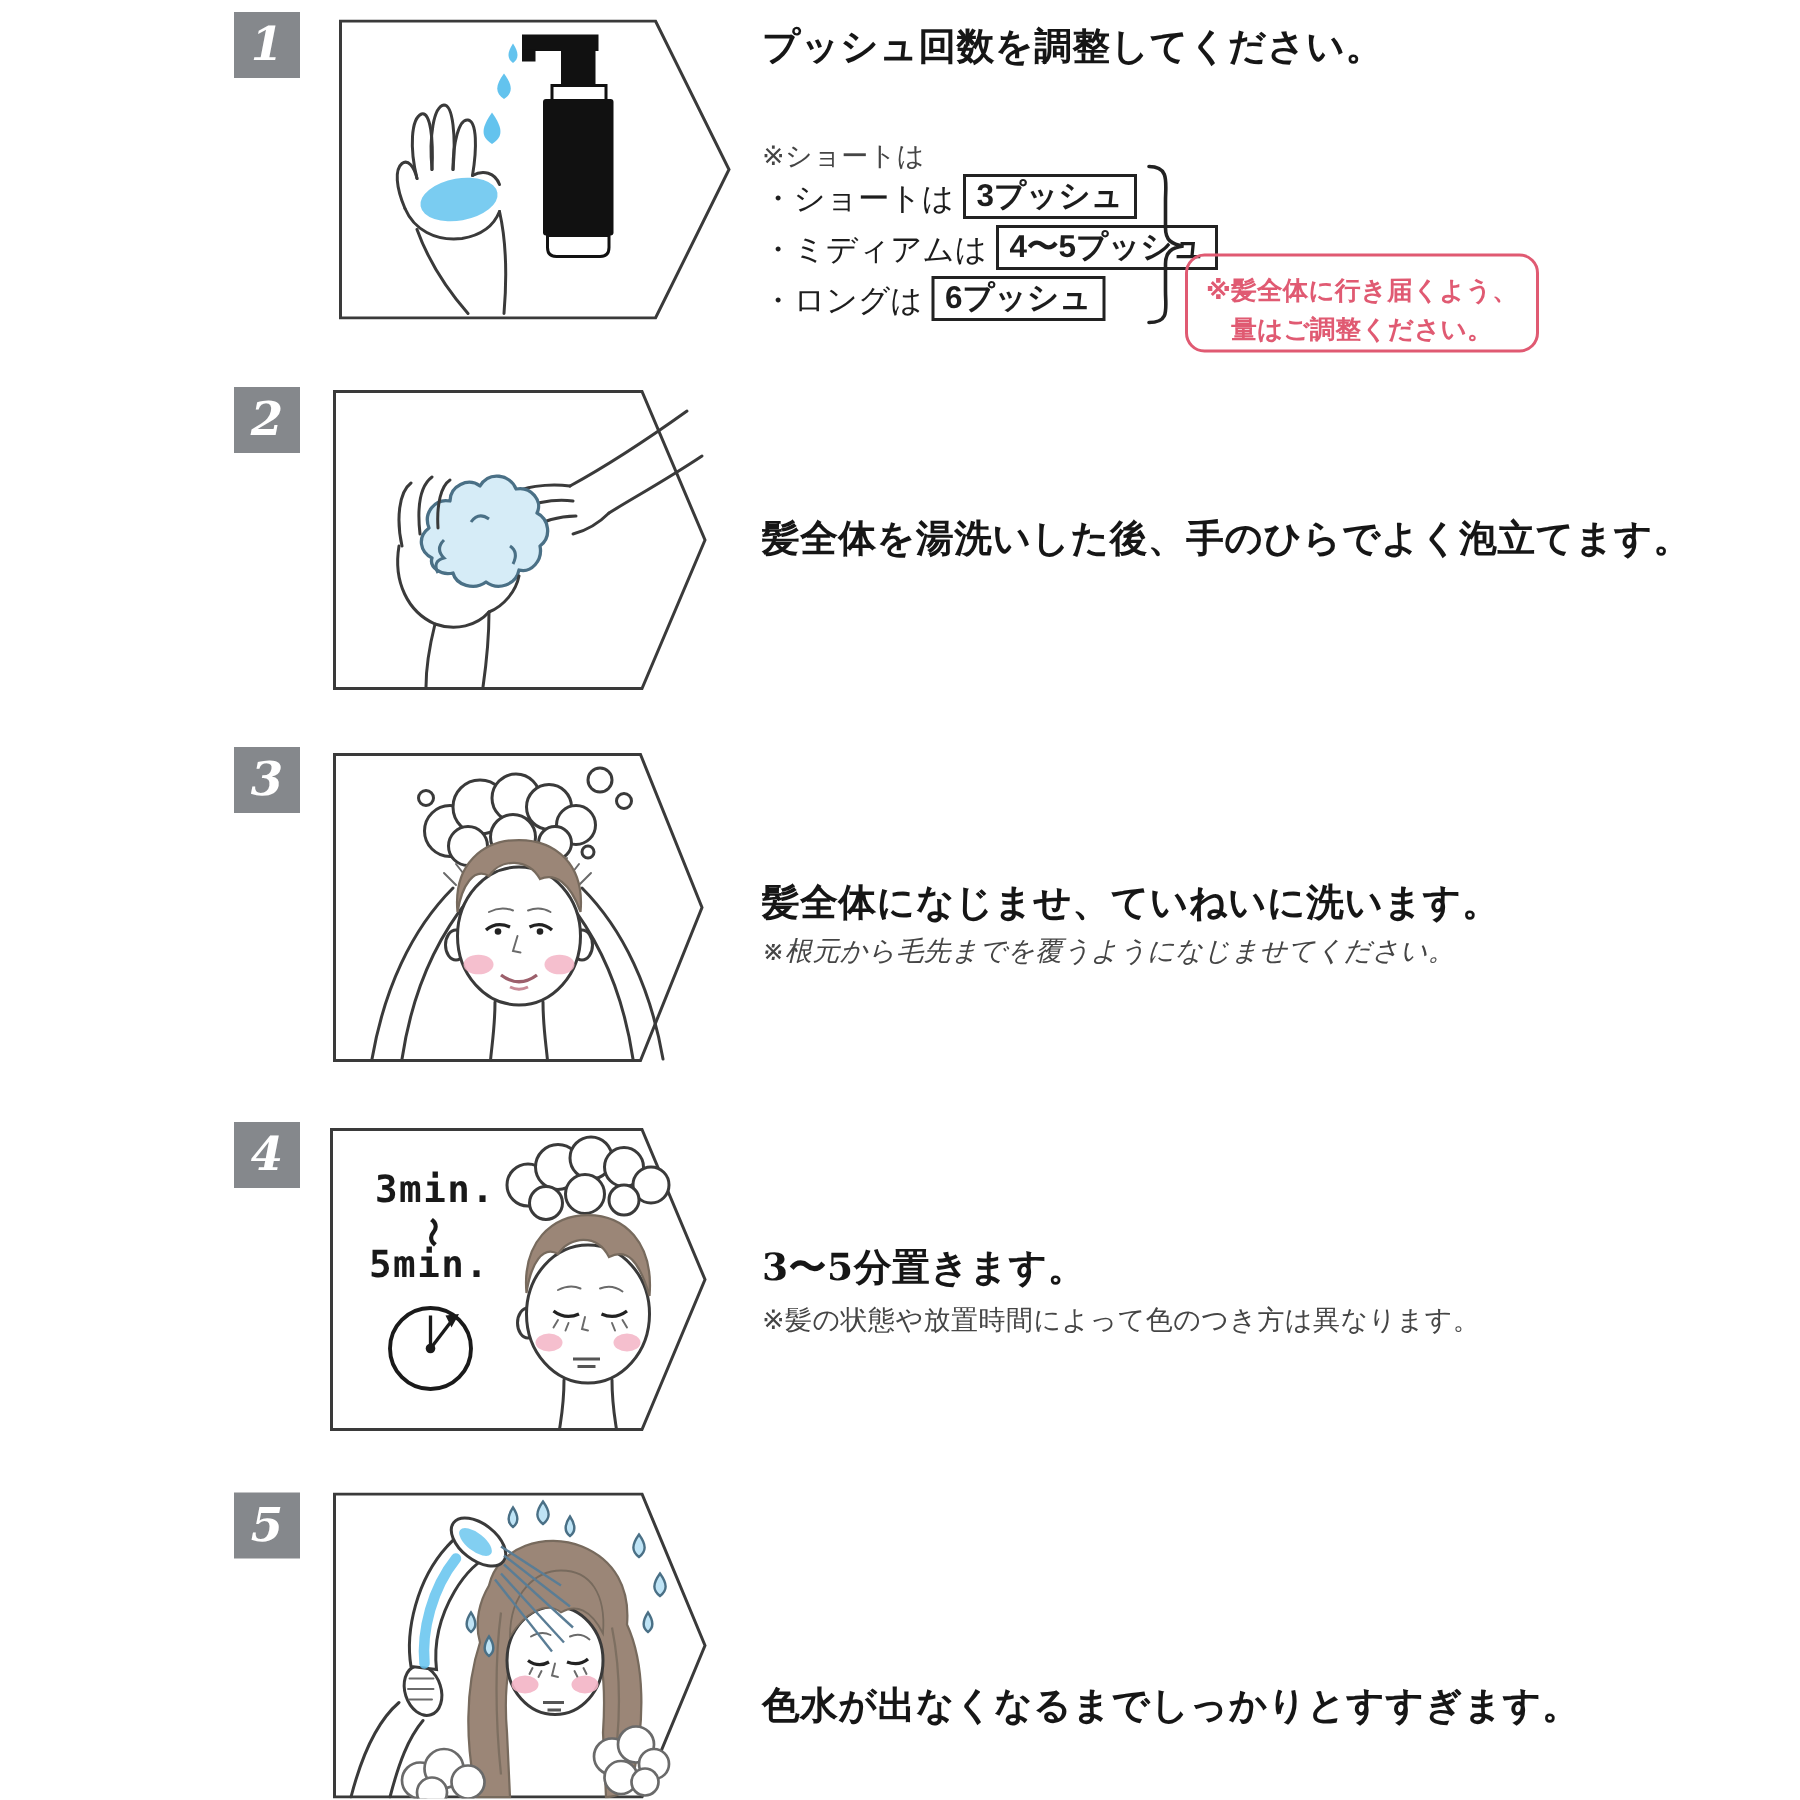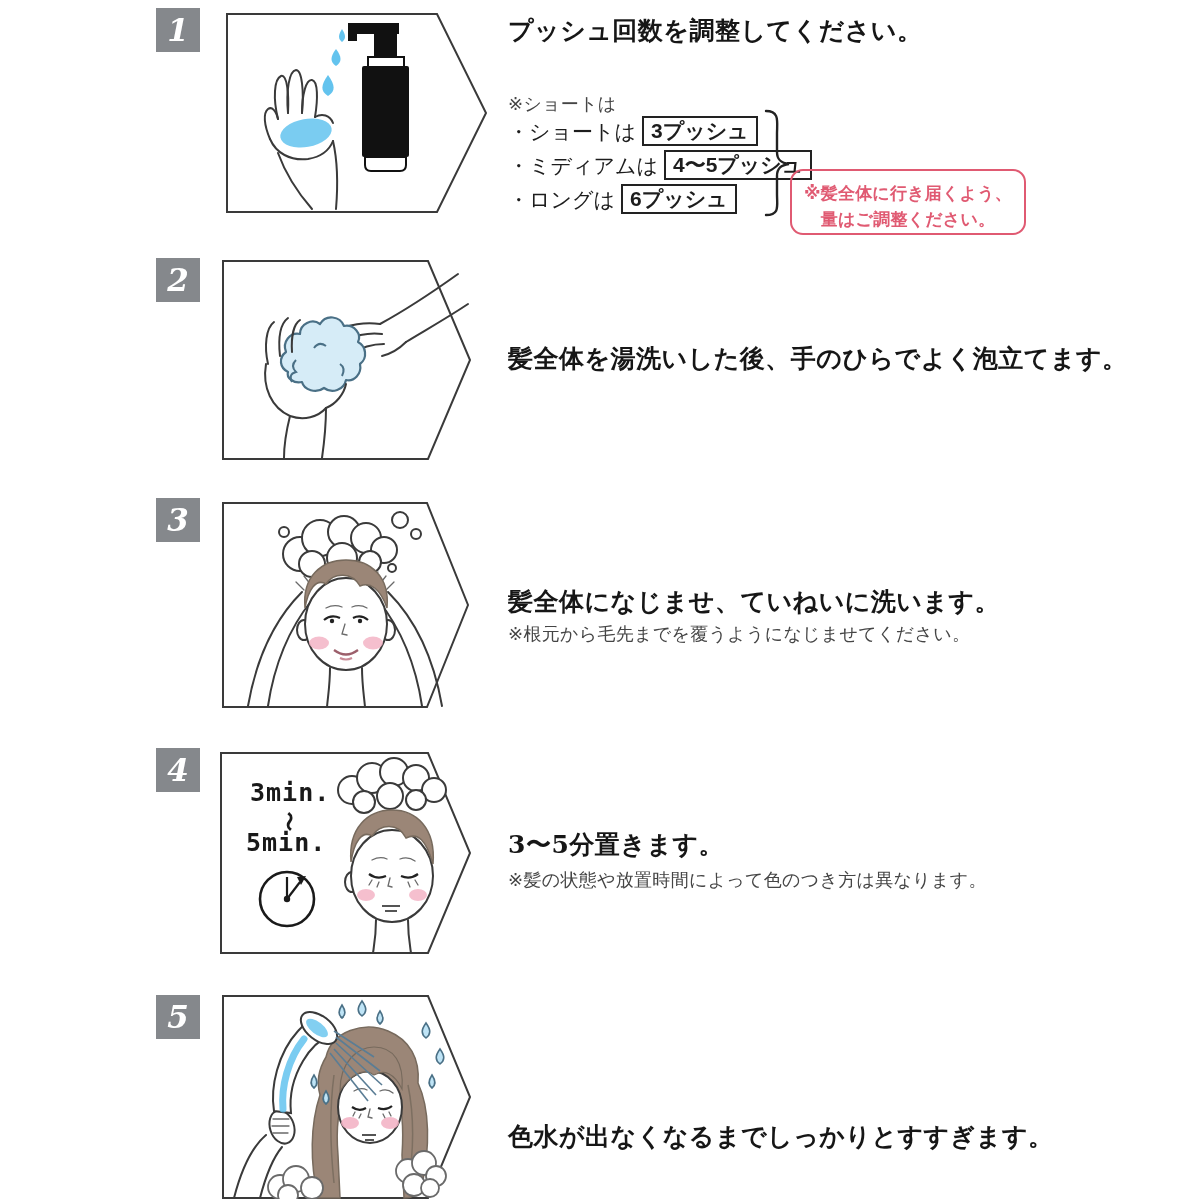--- a/index.html
+++ b/index.html
@@ -195,21 +195,21 @@
       <ellipse cx="97" cy="141" rx="10" ry="6.5" fill="var(--cheek-pink)" opacity="0.85"></ellipse>
       <ellipse cx="151" cy="141" rx="10" ry="6.5" fill="var(--cheek-pink)" opacity="0.85"></ellipse>
       <path d="M112,148 q12,9 24,0" fill="none" stroke="#9c5f6b" stroke-width="2.2"></path>
       <path d="M118,156 q6,3 12,0" fill="none" stroke="#c98b97" stroke-width="2"></path>
       <path class="ln" d="M108,166 C108,182 106,194 105,205"></path>
       <path class="ln" d="M140,166 C140,182 142,194 143,205"></path>
     </g>
   </svg>
 
   <div class="heading" style="left:508px;top:583px;">髪全体になじませ、ていねいに洗います。</div>
-  <div class="note" style="left:508px;top:622px;">※根元から毛先までを覆うようになじませてください。</div>
+  <div class="note" style="left:508px;top:622px;font-style:italic;">※根元から毛先までを覆うようになじませてください。</div>
 </div>
 
 <div class="step">
   <div class="badge" style="left:156px;top:748px;">
     <span>4</span>
   </div>
 
   <svg class="frame" style="left:220px;top:752px;" width="252" height="202" viewBox="0 0 252 202">
     <polygon points="1,1 208,1 250,101 208,201 1,201" fill="#ffffff" stroke="var(--line-dark)" stroke-width="2"></polygon>
     <g>

